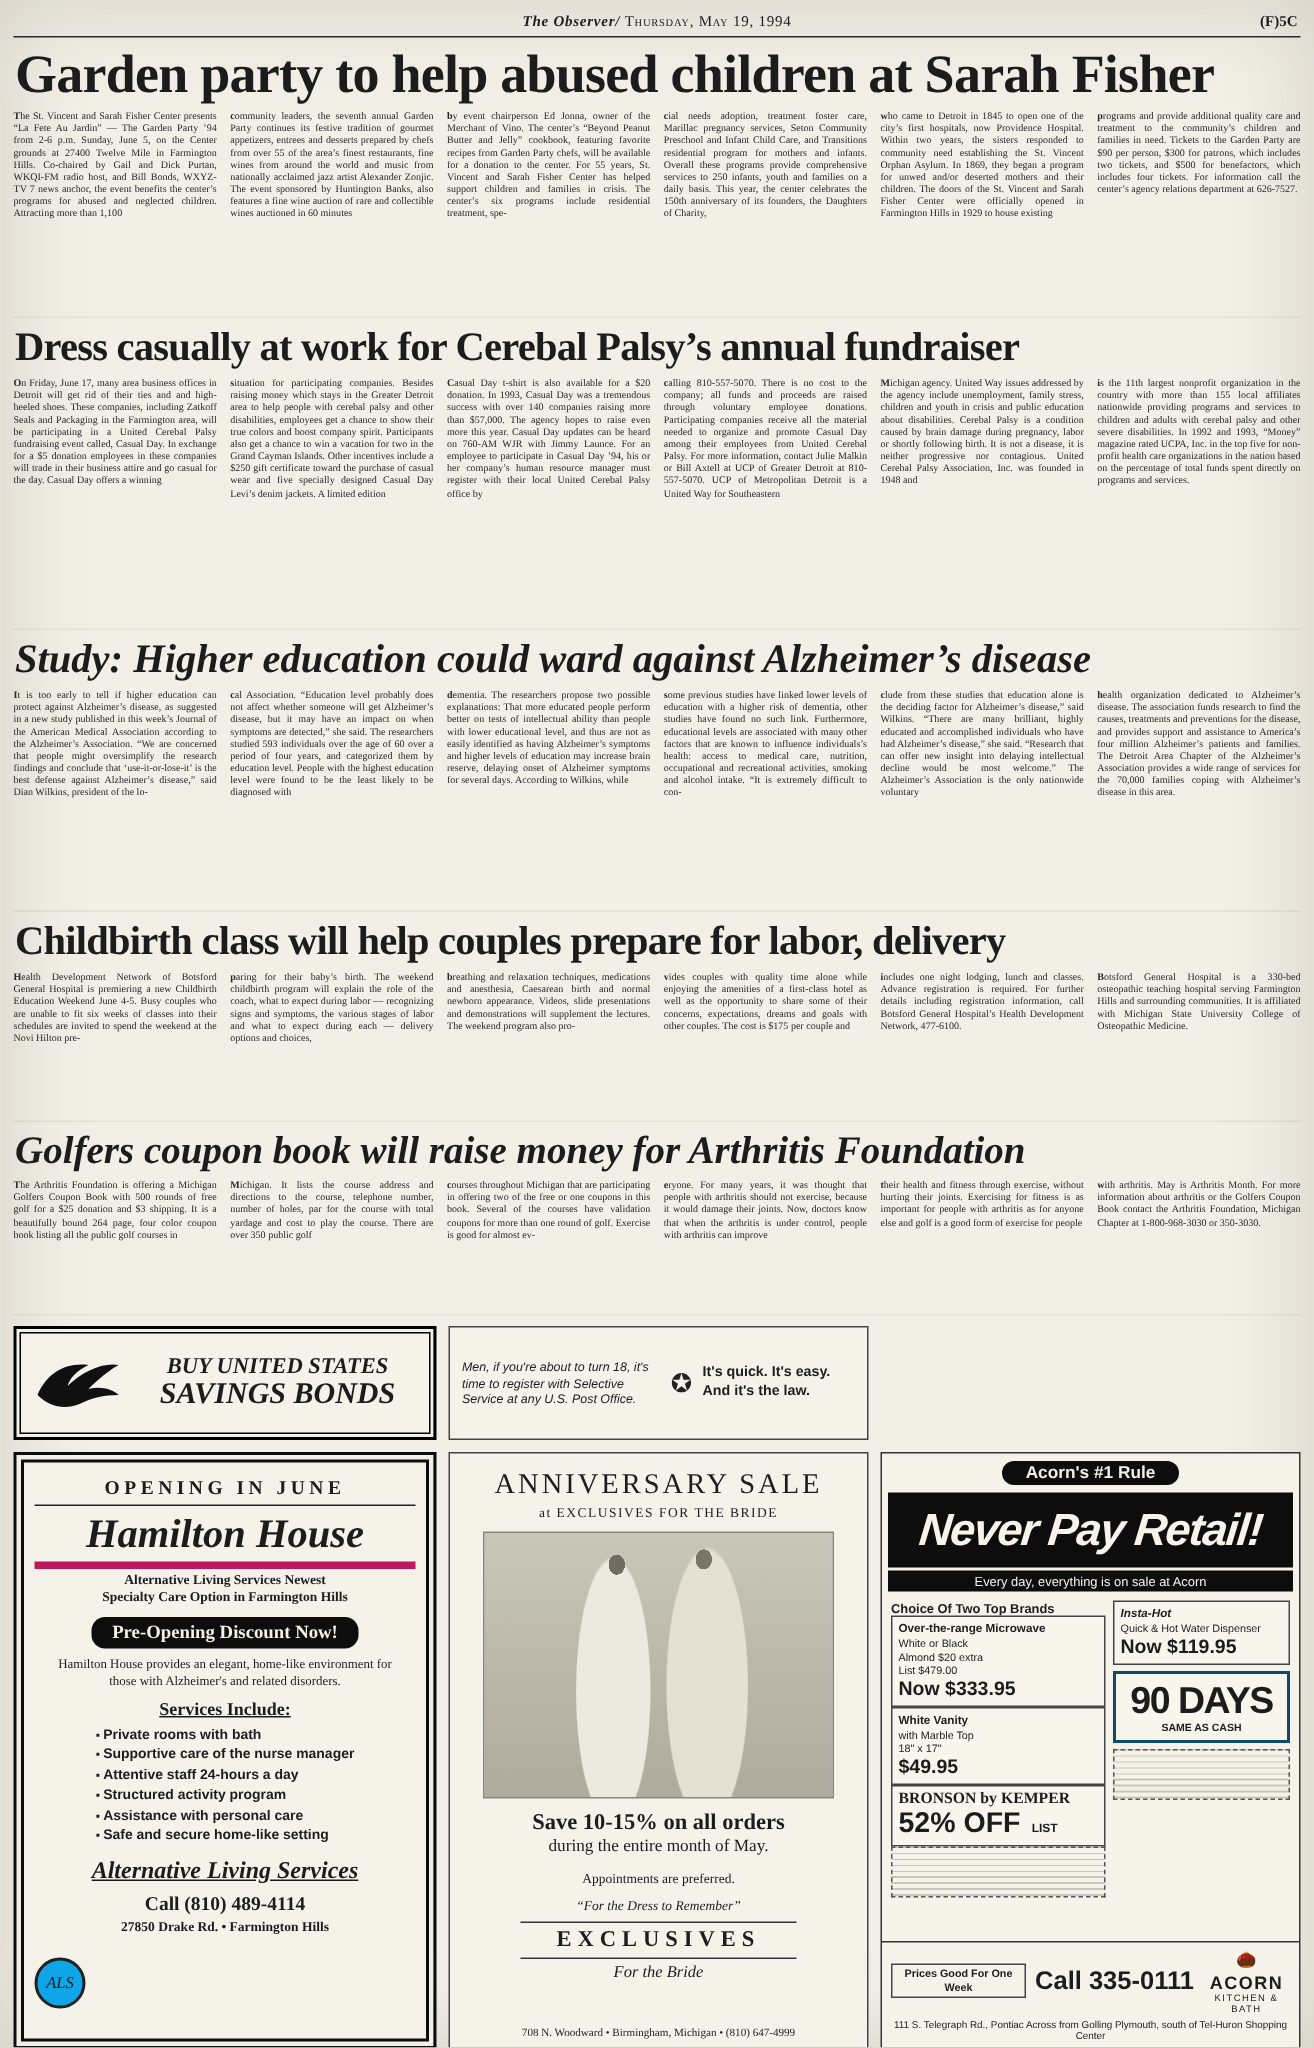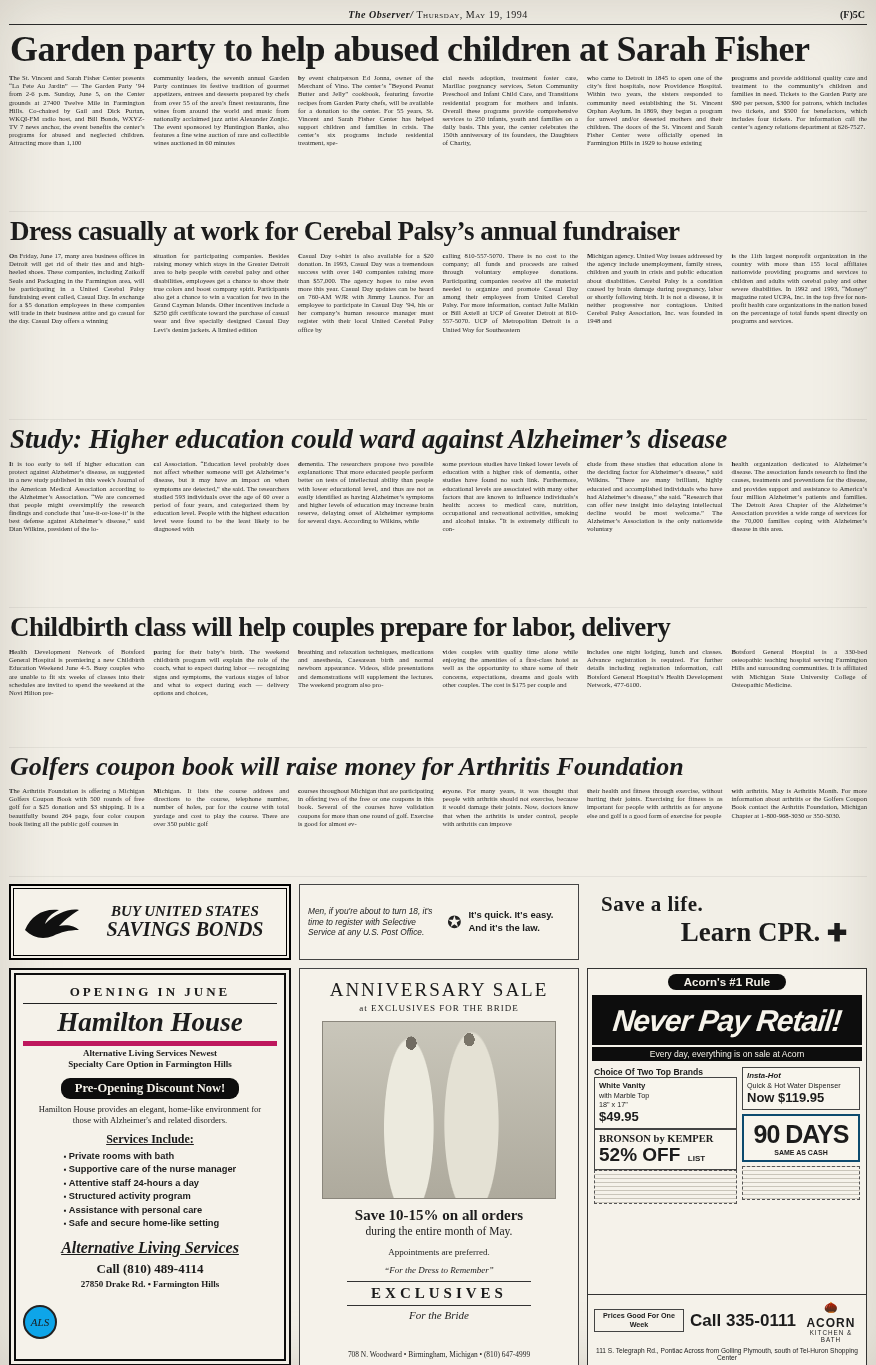--- a/index.html
+++ b/index.html
@@ -201,27 +201,20 @@
 
     <div class="ad-sel">
       <p class="sel-text">Men, if you're about to turn 18, it's time to register with Selective Service at any U.S. Post Office.</p>
       <span class="sel-icon">✪</span>
       <div class="sel-tag">
         <div>It's quick. It's easy.</div>
         <div>And it's the law.</div>
       </div>
     </div>
 
-    <div class="ad-cpr">
-      <div class="cpr1">Save a life.</div>
-      <div class="cpr2">
-        <span>Learn CPR.</span>
-        <span class="cross">✚</span>
-      </div>
-    </div>
   </div>
 
   <div class="ads-main">
 
     <div class="ad-hamilton">
       <div class="ham-open">OPENING IN JUNE</div>
       <div class="ham-name">Hamilton House</div>
       <div class="ham-sub">Alternative Living Services Newest</div>
       <div class="ham-sub">Specialty Care Option in Farmington Hills</div>
       <div class="ham-banner">Pre-Opening Discount Now!</div>
@@ -257,20 +250,27 @@
     <div class="ad-acorn">
       <div class="ac-rule">Acorn's #1 Rule</div>
       <div class="ac-head">
         <span class="big">Never Pay Retail!</span>
       </div>
       <div class="ac-strip">Every day, everything is on sale at Acorn</div>
       <div class="ac-body">
         <div class="ac-colL">
           <div class="ac-choice">Choice Of Two Top Brands</div>
           <div class="ac-box">
+            <div class="nm">Over-the-range Microwave</div>
+            <div>White or Black</div>
+            <div>Almond $20 extra</div>
+            <div>List $479.00</div>
+            <div class="ac-price">Now $333.95</div>
+          </div>
+          <div class="ac-box">
             <div class="nm">White Vanity</div>
             <div>with Marble Top</div>
             <div>18" x 17"</div>
             <div class="ac-price">$49.95</div>
           </div>
           <div class="ac-bronson">
             <div class="bn">BRONSON by KEMPER</div>
             <span class="ac-off">52% OFF</span>
             <span class="ac-off2">LIST</span>
           </div>

